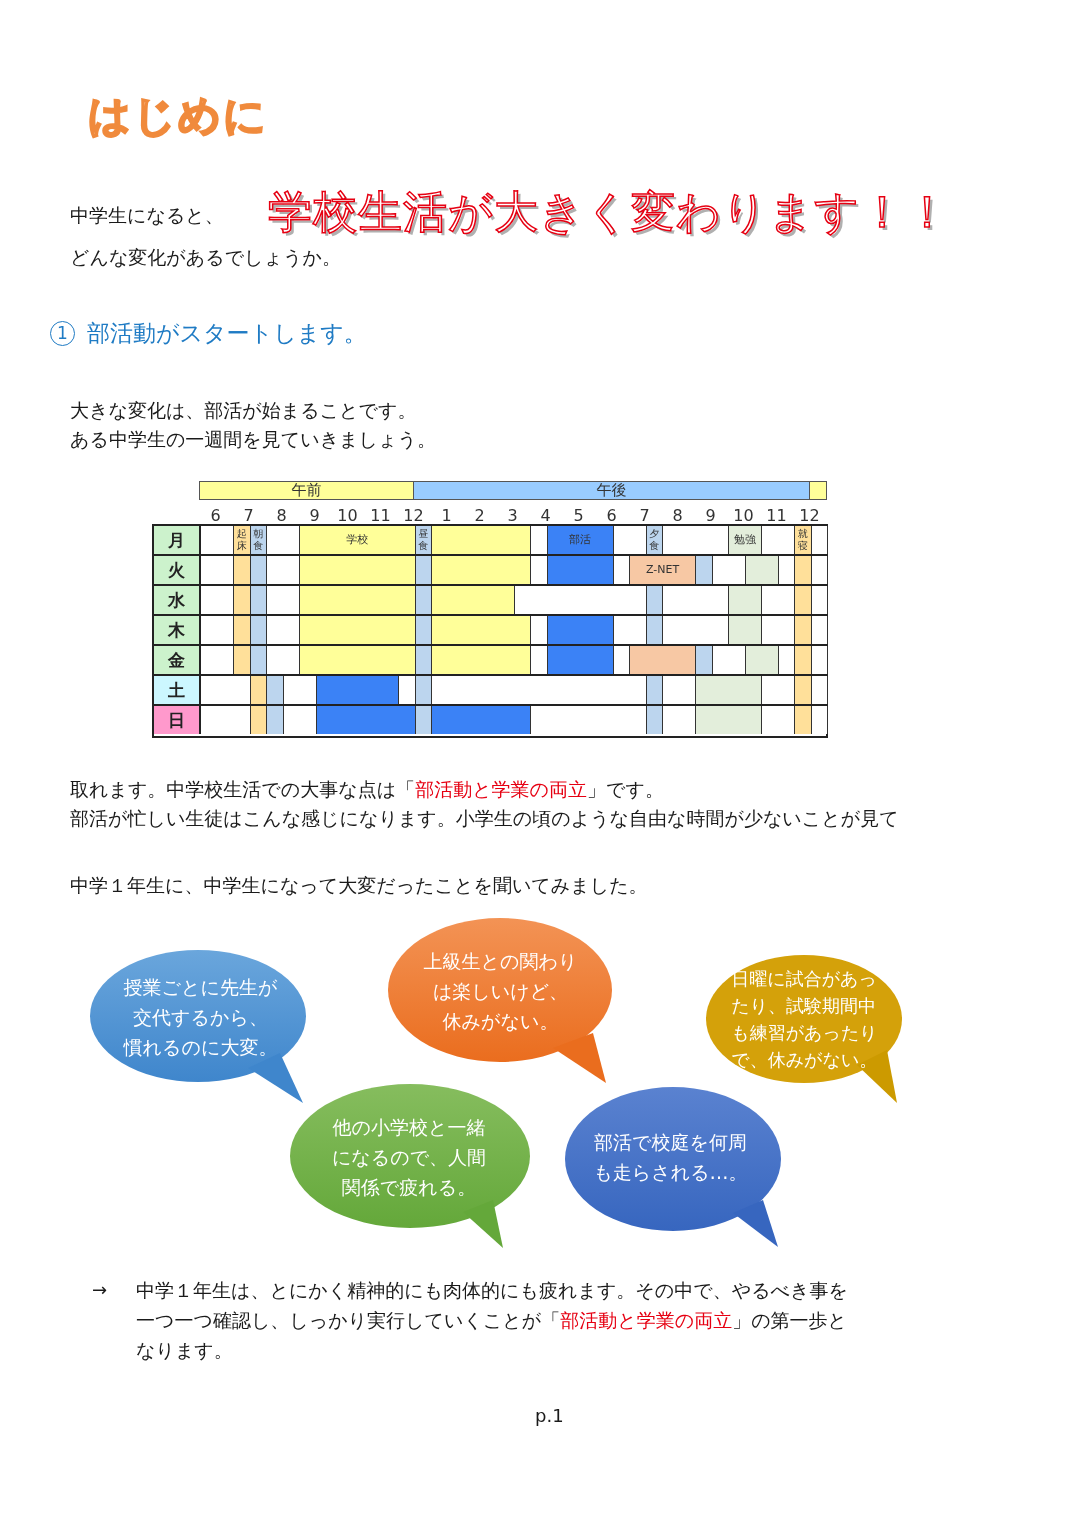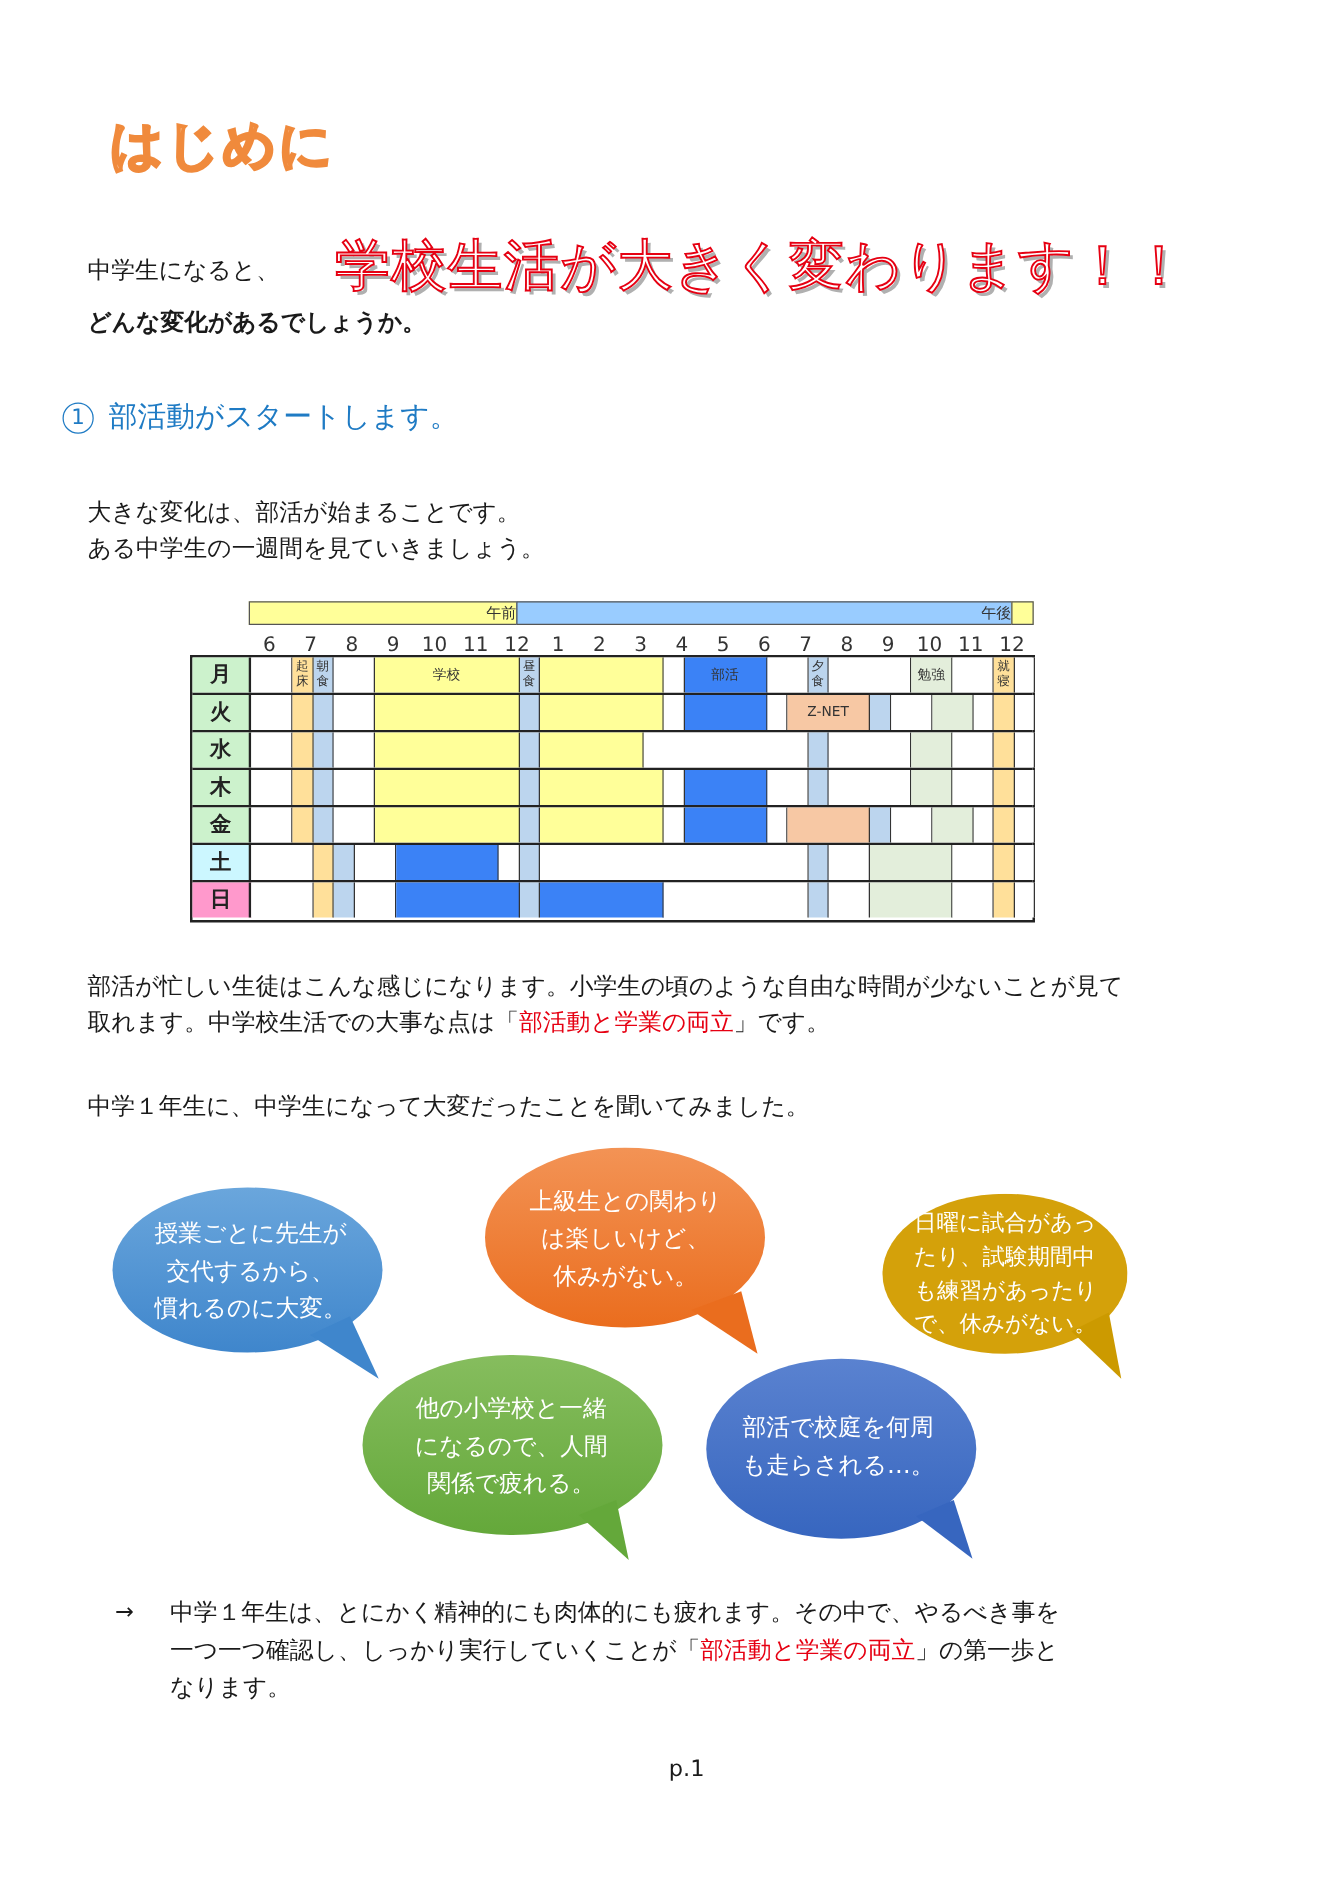--- a/index.html
+++ b/index.html
@@ -12,21 +12,21 @@
   .big-red { left: 268px; top: 183px; font-size: 44px; color: #ffffff; -webkit-text-stroke: 1.5px #e60012;
              text-shadow: 3px 3px 0 #b0b0b0; letter-spacing: 1px; white-space: nowrap; }
   .section { left: 50px; top: 318px; font-size: 23px; color: #1f7bc4; white-space: nowrap; }
   .section .num { display: inline-block; width: 25px; height: 25px; border: 1.5px solid #1f7bc4; border-radius: 50%;
                   font-size: 17px; line-height: 22px; text-align: center; margin-right: 12px; vertical-align: 2px; }
   .para { left: 70px; font-size: 19px; line-height: 29px; white-space: nowrap; }
   .red { color: #e60012; }
 
   
   .sched { left: 152px; top: 480px; width: 680px; height: 260px; }
-  .hdr { position: absolute; top: 1px; height: 19px; border: 1px solid #555; font-size: 12px; text-align: right; line-height: 17px; color: #333; }
+  .hdr { position: absolute; top: 1px; height: 19px; border: 1px solid #555; font-size: 15px; text-align: center; line-height: 17px; color: #333; }
   .hours { position: absolute; top: 26px; height: 20px; font-size: 16px; color: #333; }
   .hours span { position: absolute; transform: translateX(-50%); }
   .grid { position: absolute; left: 0; top: 44px; width: 676px; border: 2px solid #222; }
   .row { position: relative; height: 30px; border-bottom: 2px solid #222; }
   .row:last-child { border-bottom: none; }
   .daylabel { position: absolute; left: 0; top: 0; width: 47px; height: 28px; font-size: 17px; text-align: center;
               line-height: 28px; border-right: 2px solid #222; font-weight: bold; color: #222; }
   .cell { position: absolute; top: 0; height: 28px; border-right: 1.5px solid #333; font-size: 11px; color: #333;
           text-align: center; display: flex; align-items: center; justify-content: center; line-height: 12px; }
   .c-white { background: #ffffff; }
@@ -46,21 +46,21 @@
   .arrow { left: 92px; top: 1279px; font-size: 18px; }
   .page { left: 535px; top: 1405px; font-size: 18px; }
 </style>
 </head>
 <body>
 
 <div class="abs title">はじめに</div>
 
 <div class="abs lead" style="left:70px; top:203px;">中学生になると、</div>
 <div class="abs big-red">学校生活が大きく変わります！！</div>
-<div class="abs lead" style="left:70px; top:245px;font-weight:bold;">どんな変化があるでしょうか。</div>
+<div class="abs lead" style="left:70px; top:245px;">どんな変化があるでしょうか。</div>
 
 <div class="abs section">
   <span class="num">1</span><span>部活動がスタートします。</span>
 </div>
 
 <div class="abs para" style="top:396px;">
   <div>大きな変化は、部活が始まることです。</div>
   <div>ある中学生の一週間を見ていきましょう。</div>
 </div>
 
@@ -216,22 +216,22 @@
         <div class="cell c-white" style="left: 509px; width: 33px;"></div>
         <div class="cell c-study" style="left: 542px; width: 66px;"></div>
         <div class="cell c-white" style="left: 608px; width: 33px;"></div>
         <div class="cell c-sleep" style="left: 641px; width: 16.5px;"></div>
         <div class="cell c-white" style="left: 657.5px; width: 16.5px;"></div>
       </div>
     </div>
 </div>
 
 <div class="abs para" style="top:775px;">
+  <div><span>取れます。中学校生活での大事な点は「</span><span class="red">部活動と学業の両立</span><span>」です。</span></div>
   <div>部活が忙しい生徒はこんな感じになります。小学生の頃のような自由な時間が少ないことが見て</div>
-  <div><span>取れます。中学校生活での大事な点は「</span><span class="red">部活動と学業の両立</span><span>」です。</span></div>
 </div>
 
 <div class="abs para" style="top:871px;">中学１年生に、中学生になって大変だったことを聞いてみました。</div>
 
 <div class="bubble" style="left:88px; top:948px; width:225px; height:160px;">
   <svg class="shape" viewBox="0 0 225 160" preserveAspectRatio="none">
     <defs>
         <linearGradient id="g0" x1="0" y1="0" x2="0" y2="1">
           <stop offset="0" stop-color="#6aa6dc"></stop>
           <stop offset="1" stop-color="#3f86cc"></stop>

